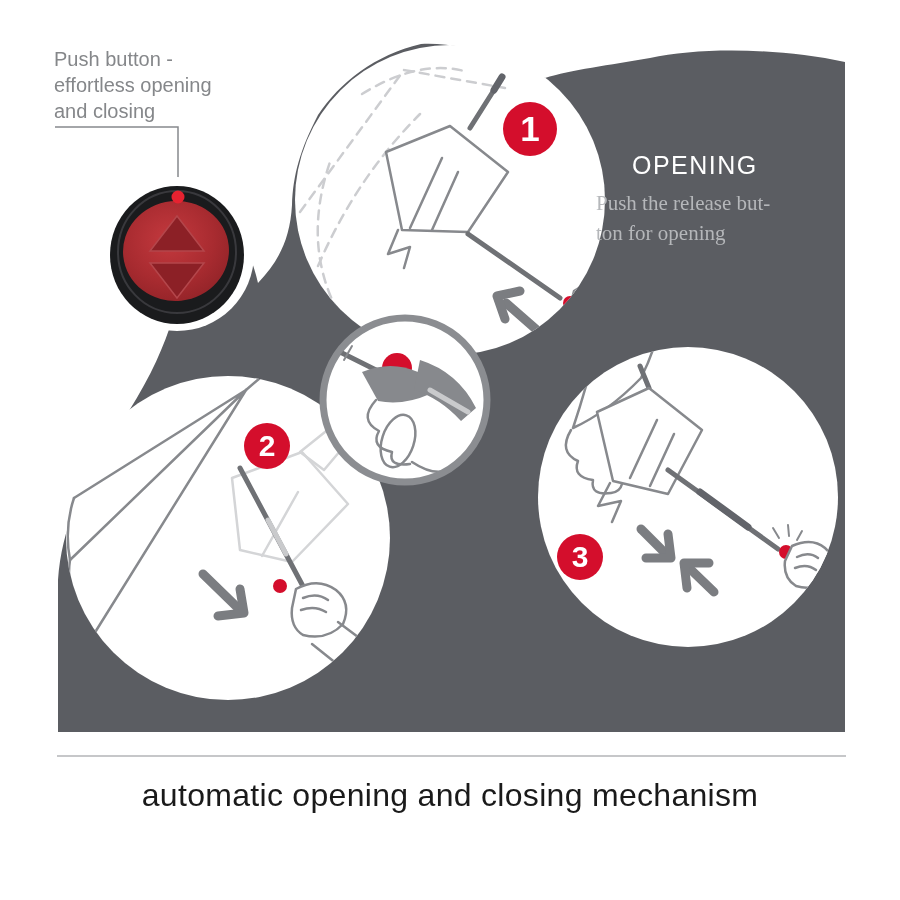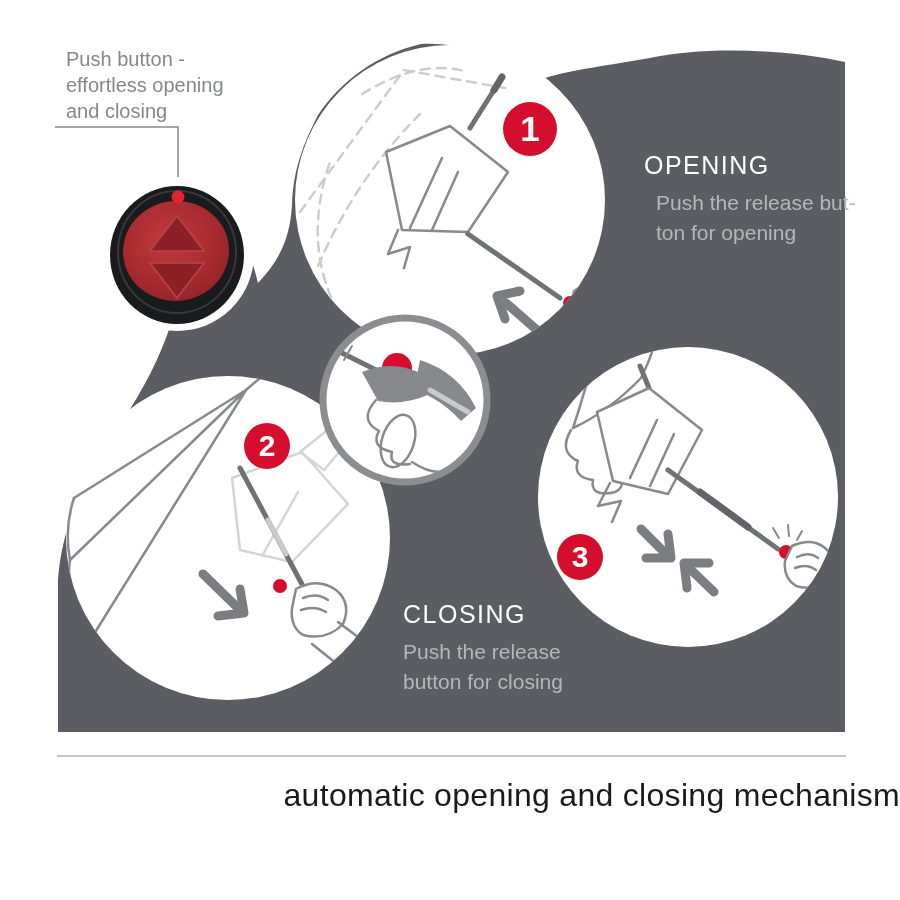--- a/index.html
+++ b/index.html
@@ -22,36 +22,36 @@
   .ghost{fill:none;stroke:var(--c-ghost-line);stroke-width:2.5;stroke-linecap:round;stroke-linejoin:round;}
   .shaft{fill:none;stroke:var(--c-shaft-gray);stroke-width:5;stroke-linecap:round;}
   .shaft-dark{fill:none;stroke:#62646a;stroke-width:7;stroke-linecap:round;}
   .shaft-light{fill:none;stroke:#c9cacc;stroke-width:5;stroke-linecap:round;}
   .arrow{fill:none;stroke:#7b7d81;stroke-width:9;stroke-linecap:round;stroke-linejoin:round;}
   .red-dot{fill:var(--c-accent-red);}
   .solid-gray{fill:var(--c-line-gray);}
   .ring{fill:#fff;stroke:var(--c-ring-gray);stroke-width:7;}
   .callout-line{fill:none;stroke:var(--c-line-gray);stroke-width:1.5;}
   
-  .txt{position:absolute;white-space:pre-line;margin-left:12px;}
+  .txt{position:absolute;white-space:pre-line;}
   .callout-label{left:54px;top:46px;width:220px;font-size:20px;line-height:26px;color:var(--c-label-text);font-weight:400;}
   .step-heading{font-size:25px;letter-spacing:1.5px;color:var(--c-heading-text);font-weight:400;}
   .step-body{font-size:21px;line-height:30px;color:var(--c-body-text);font-weight:300;}
   .h-opening{left:632px;top:151px;}
-  .b-opening{left:644px;top:188px;width:230px;}
+  .b-opening{left:596px;top:188px;width:230px;font-family:Liberation Serif, serif;}
   .h-closing{left:391px;top:600px;}
   .b-closing{left:391px;top:637px;width:220px;}
   .b-step3{right:77px;top:657px;width:280px;text-align:right;}
   .badge{position:absolute;border-radius:50%;background:var(--c-accent-red);color:#fff;
          display:flex;align-items:center;justify-content:center;font-weight:700;}
   .badge-1{left:503px;top:102px;width:54px;height:54px;font-size:35px;}
   .badge-2{left:244px;top:423px;width:46px;height:46px;font-size:30px;}
   .badge-3{left:557px;top:534px;width:46px;height:46px;font-size:30px;}
   .separator{position:absolute;left:57px;top:755px;width:789px;height:2px;background:var(--c-separator);}
-  .title{position:absolute;left:0;top:777px;width:900px;text-align:right;font-size:32px;
+  .title{position:absolute;left:0;top:777px;width:900px;text-align:center;font-size:32px;
          font-weight:400;color:var(--c-title-text);letter-spacing:0.3px;}
 </style>
 </head>
 <body>
 
 <div class="stage">
 
   <svg width="900" height="900" viewBox="0 0 900 900">
     <defs>
       <radialGradient id="btnred" cx="45%" cy="38%" r="70%">
@@ -181,20 +181,17 @@
 and closing</div>
 
   <div class="badge badge-1">1</div>
   <div class="badge badge-2">2</div>
   <div class="badge badge-3">3</div>
 
   <div class="txt step-heading h-opening">OPENING</div>
   <div class="txt step-body b-opening">Push the release but-
 ton for opening</div>
 
-  <div class="txt step-heading h-closing">CLOSING</div>
-  <div class="txt step-body b-closing">Push the release
-button for closing</div>
 
 
   <div class="separator"></div>
   <div class="title">automatic opening and closing mechanism</div>
 </div>
 
 </body></html>

